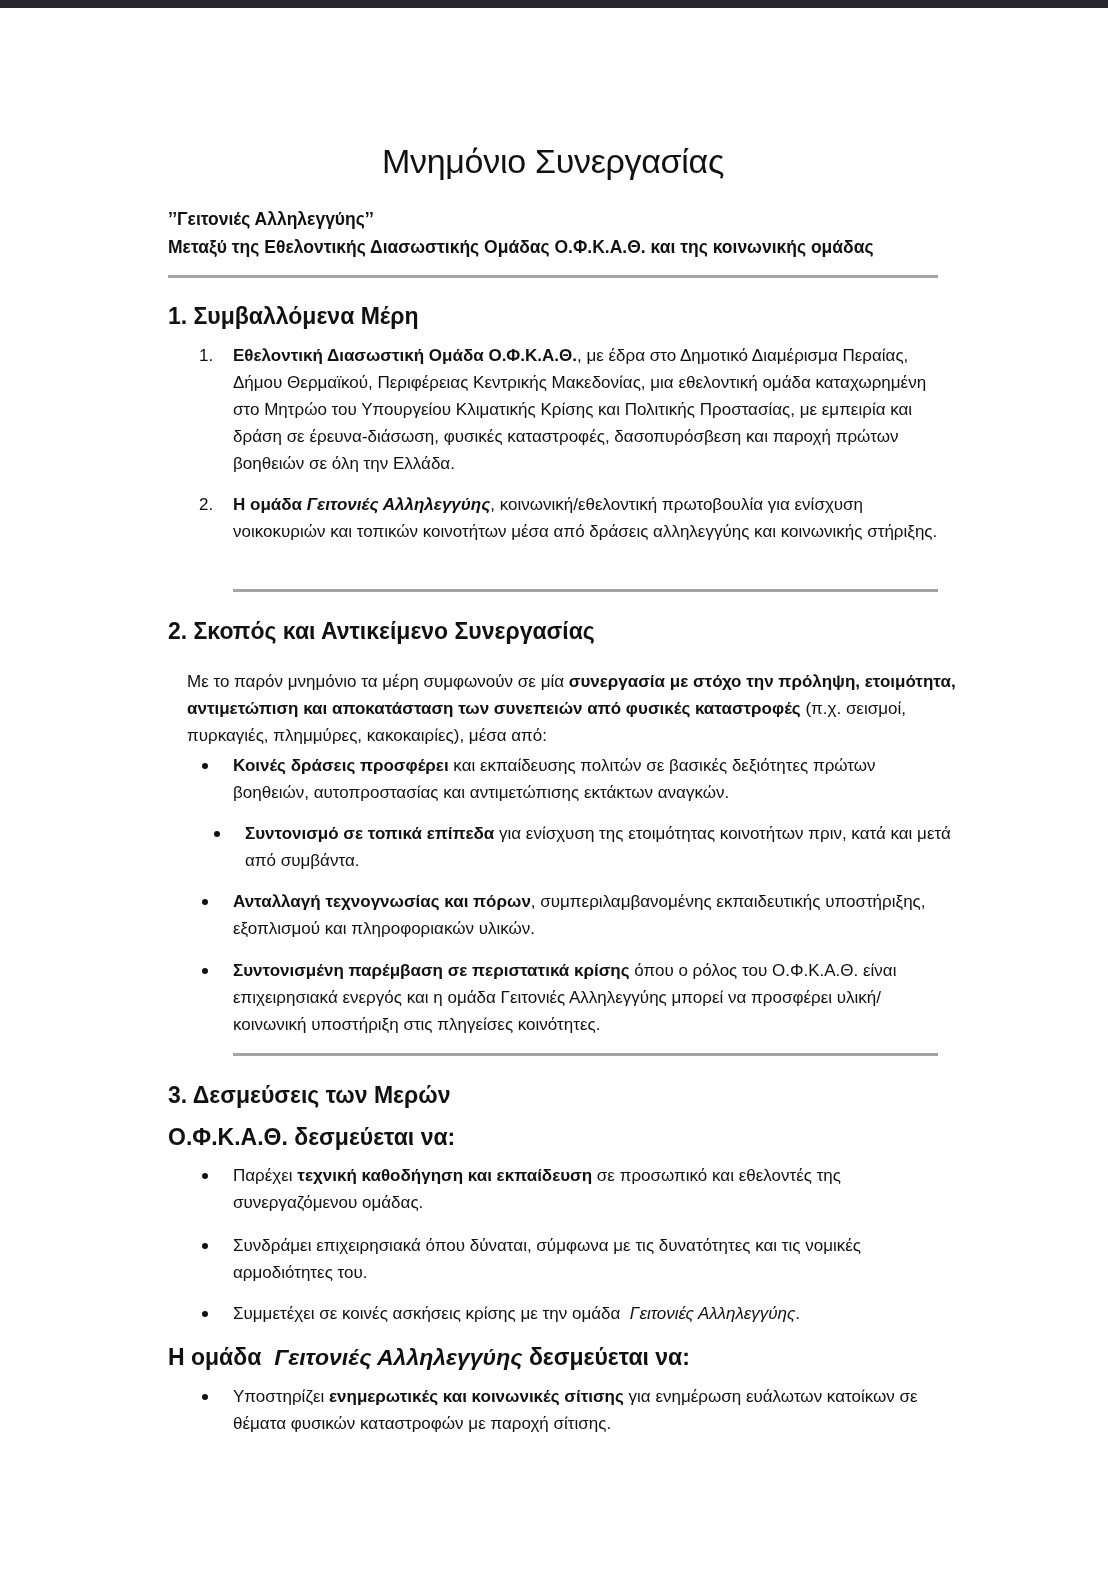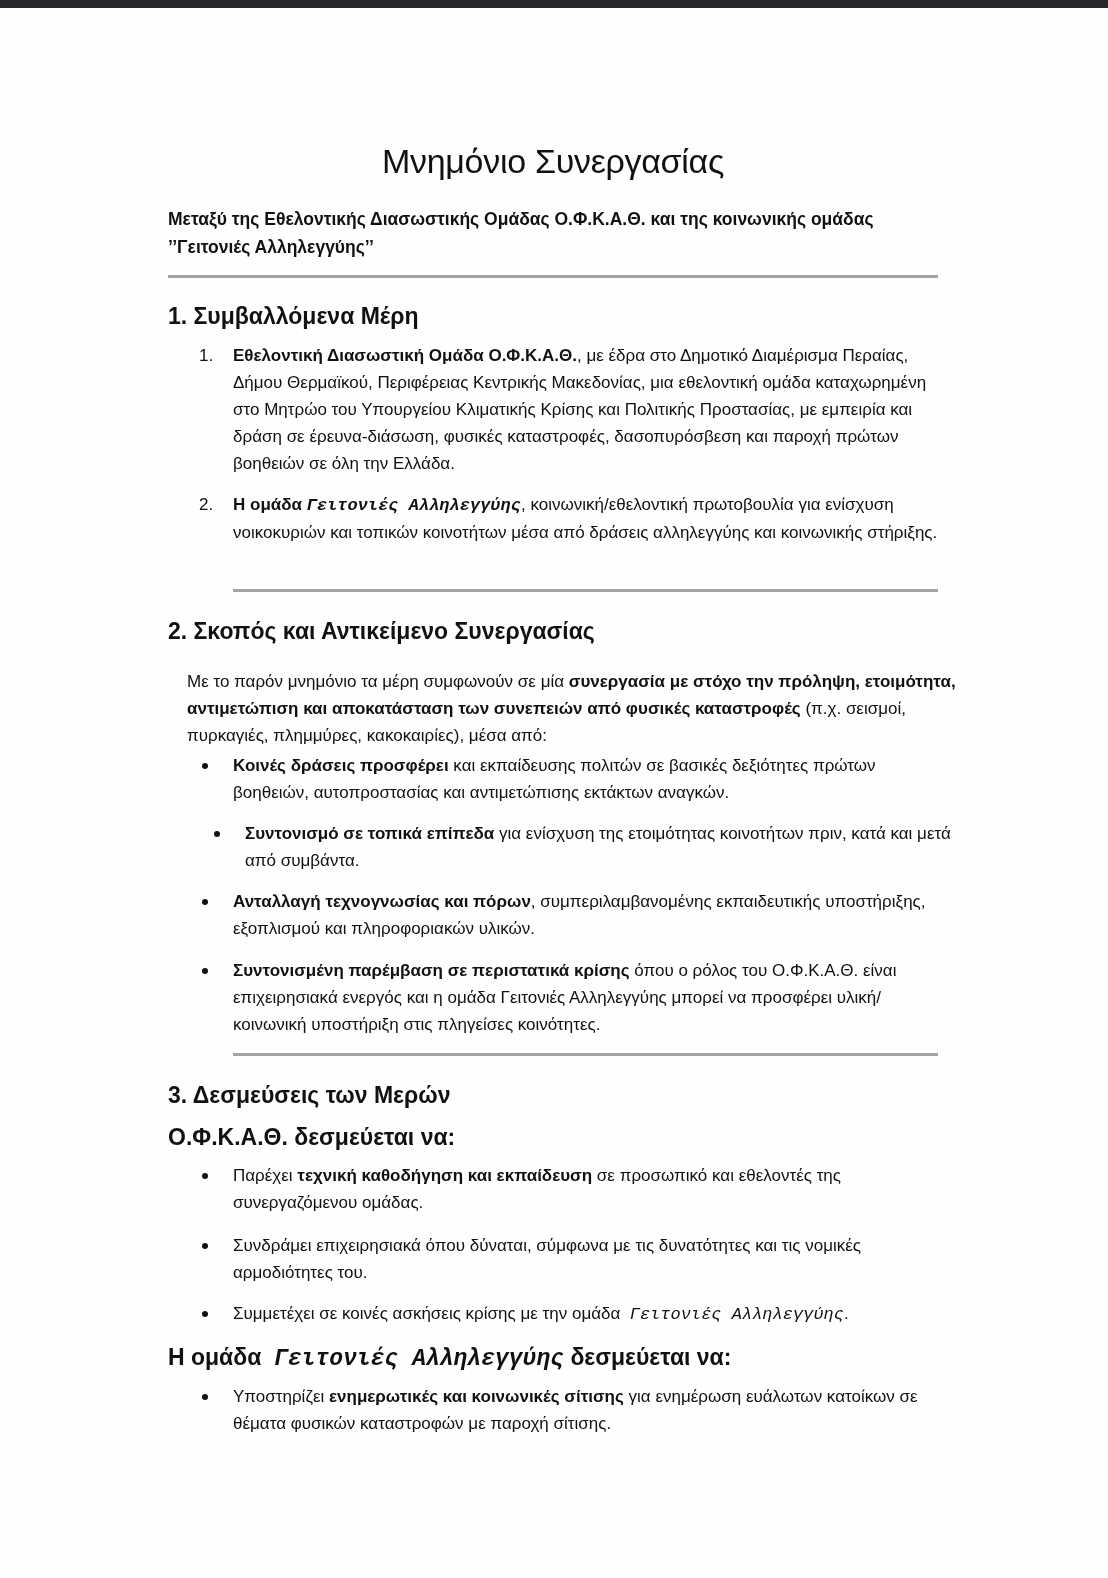--- a/index.html
+++ b/index.html
@@ -39,34 +39,34 @@
     position: absolute; left: 65px; width: 710px; font-size: 17px; line-height: 27px;
   }
   .marker {
     position: absolute; left: -34px; top: 0; width: 24px;
   }
   .bullet {
     position: absolute; left: -31px; top: 11px; width: 6px; height: 6px; border-radius: 50%;
     background: #111;
   }
   b { font-weight: bold; }
-  i { font-style: italic; font-family: Liberation Mono, monospace; }
+  i { font-style: italic; }
 </style>
 </head>
 <body>
 
 <div class="topbar"></div>
 
 <div class="page">
 
   <h1 class="title">Μνημόνιο Συνεργασίας</h1>
 
   <div class="subtitle">
+    <div>’’Γειτονιές Αλληλεγγύης’’</div>
     <div>Μεταξύ της Εθελοντικής Διασωστικής Ομάδας Ο.Φ.Κ.Α.Θ. και της κοινωνικής ομάδας</div>
-    <div>’’Γειτονιές Αλληλεγγύης’’</div>
   </div>
 
   <div class="rule" style="left:0; top:275px; width:770px;"></div>
 
   <h2 class="h2" style="top:303px;">1. Συμβαλλόμενα Μέρη</h2>
 
   <div class="item" style="top:342px;">
     <span class="marker">1.</span>
     <b>Εθελοντική Διασωστική Ομάδα Ο.Φ.Κ.Α.Θ.</b><span>, με έδρα στο Δημοτικό Διαμέρισμα Περαίας, Δήμου Θερμαϊκού, Περιφέρειας Κεντρικής Μακεδονίας, μια εθελοντική ομάδα καταχωρημένη στο Μητρώο του Υπουργείου Κλιματικής Κρίσης και Πολιτικής Προστασίας, με εμπειρία και δράση σε έρευνα-διάσωση, φυσικές καταστροφές, δασοπυρόσβεση και παροχή πρώτων βοηθειών σε όλη την Ελλάδα.</span>
   </div>

